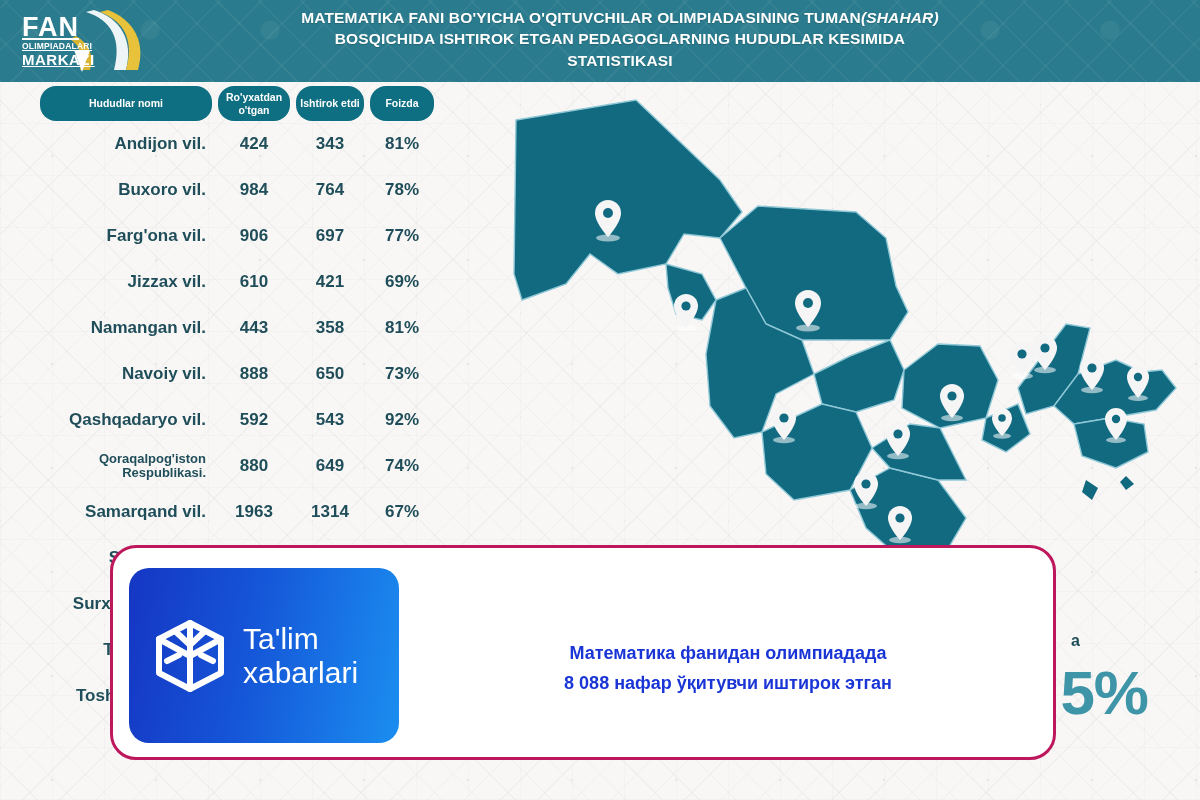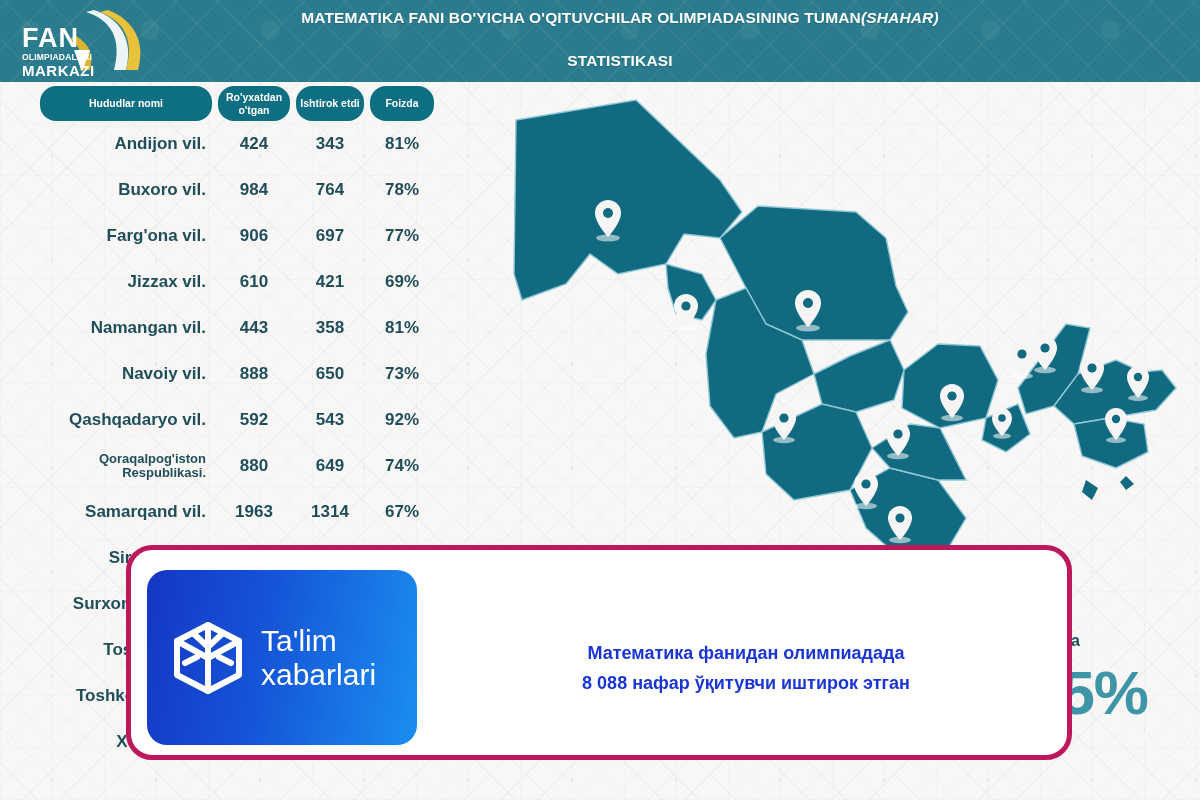--- a/index.html
+++ b/index.html
@@ -47,23 +47,24 @@
     align-items: center;
   }
 
   .logo-wrap {
     position: absolute;
     left: 14px; top: 6px;
     width: 132px; height: 70px;
   }
   .logo-text {
     position: absolute;
-    left: 8px; top: 19px;
+    left: 8px; top: 8px;
     color: #ffffff;
     line-height: 1.0;
+    text-decoration: underline;
   }
   .logo-fan {
     font-size: 27px;
     font-weight: bold;
     letter-spacing: 1px;
     display: block;
   }
   .logo-olimp {
     font-size: 8.5px;
     font-weight: bold;
@@ -171,26 +172,26 @@
     position: absolute;
     left: 470px; top: 88px;
     width: 730px; height: 480px;
     z-index: 2;
   }
   .map-area svg { width: 100%; height: 100%; display: block; }
 
   
   .banner {
     position: absolute;
-    left: 126px;
+    left: 110px;
     top: 545px;
     width: 946px;
     height: 215px;
     background: #ffffff;
-    border: 5px solid #be185d;
+    border: 3px solid #be185d;
     border-radius: 26px;
     z-index: 20;
     display: flex;
     align-items: center;
   }
   .banner-logo {
     position: absolute;
     left: 16px;
     top: 20px;
     width: 270px;
@@ -242,21 +243,21 @@
     </svg>
     <div class="logo-text">
       <span class="logo-fan">FAN</span>
       <span class="logo-olimp">OLIMPIADALARI</span>
       <span class="logo-markazi">MARKAZI</span>
     </div>
   </div>
 
   <div class="title-block">
     <span>MATEMATIKA FANI BO'YICHA O'QITUVCHILAR OLIMPIADASINING TUMAN</span><span class="ital">(SHAHAR)</span><br>
-    <br>
+    <span>BOSQICHIDA ISHTIROK ETGAN PEDAGOGLARNING HUDUDLAR KESIMIDA</span><br>
     <span>STATISTIKASI</span>
   </div>
 </div>
 
 <div class="table-area">
   <div class="thead">
     <div class="th th-name">Hududlar nomi</div>
     <div class="th th-reg">Ro'yxatdan o'tgan</div>
     <div class="th th-part">Ishtirok etdi</div>
     <div class="th th-pct">Foizda</div>

